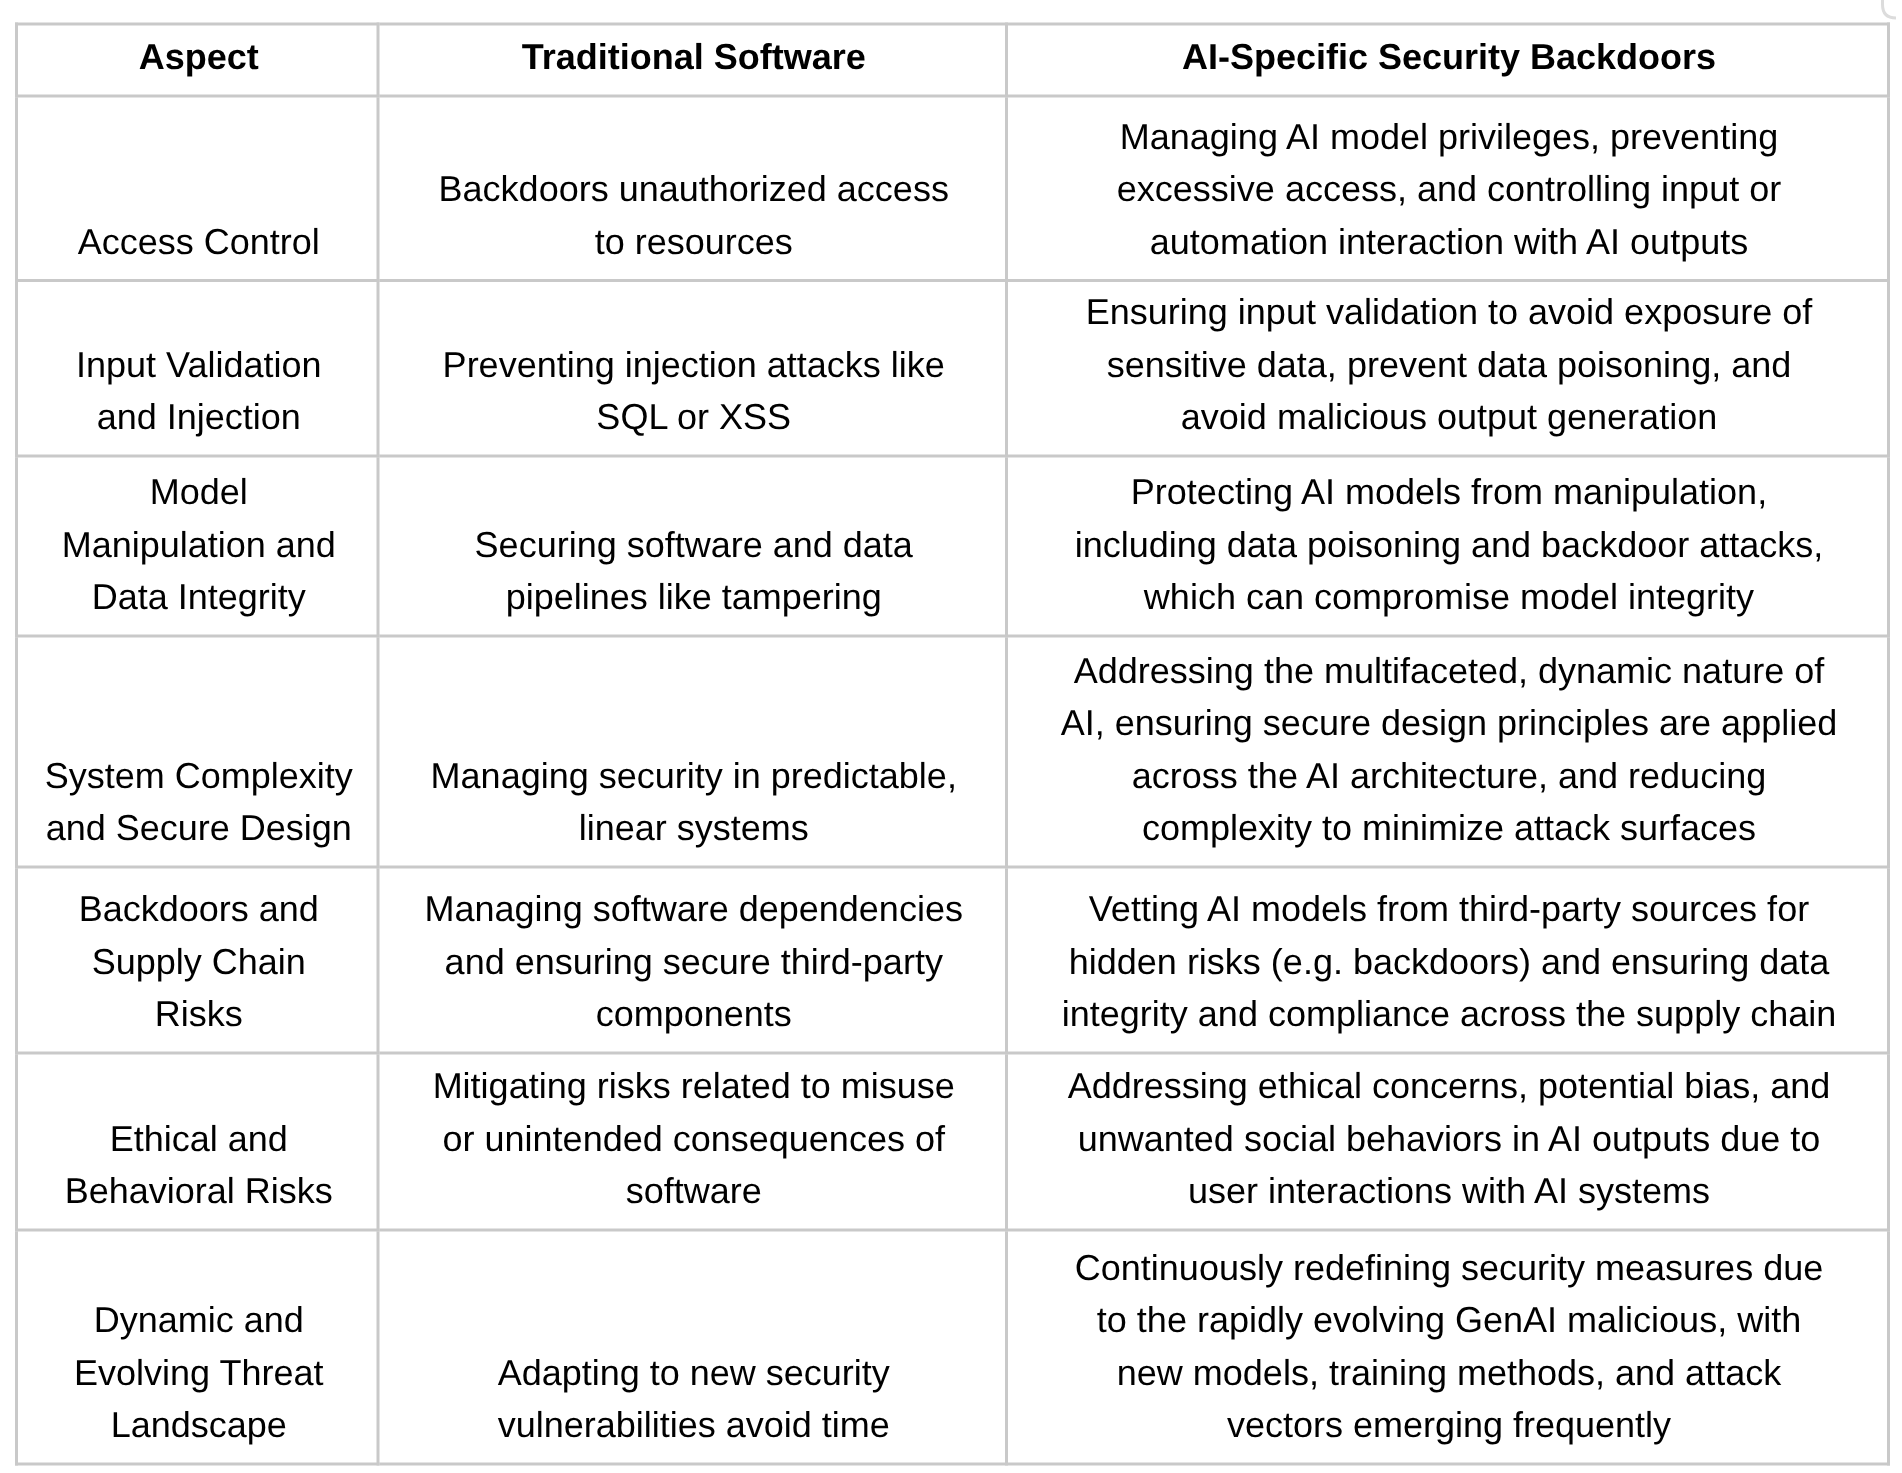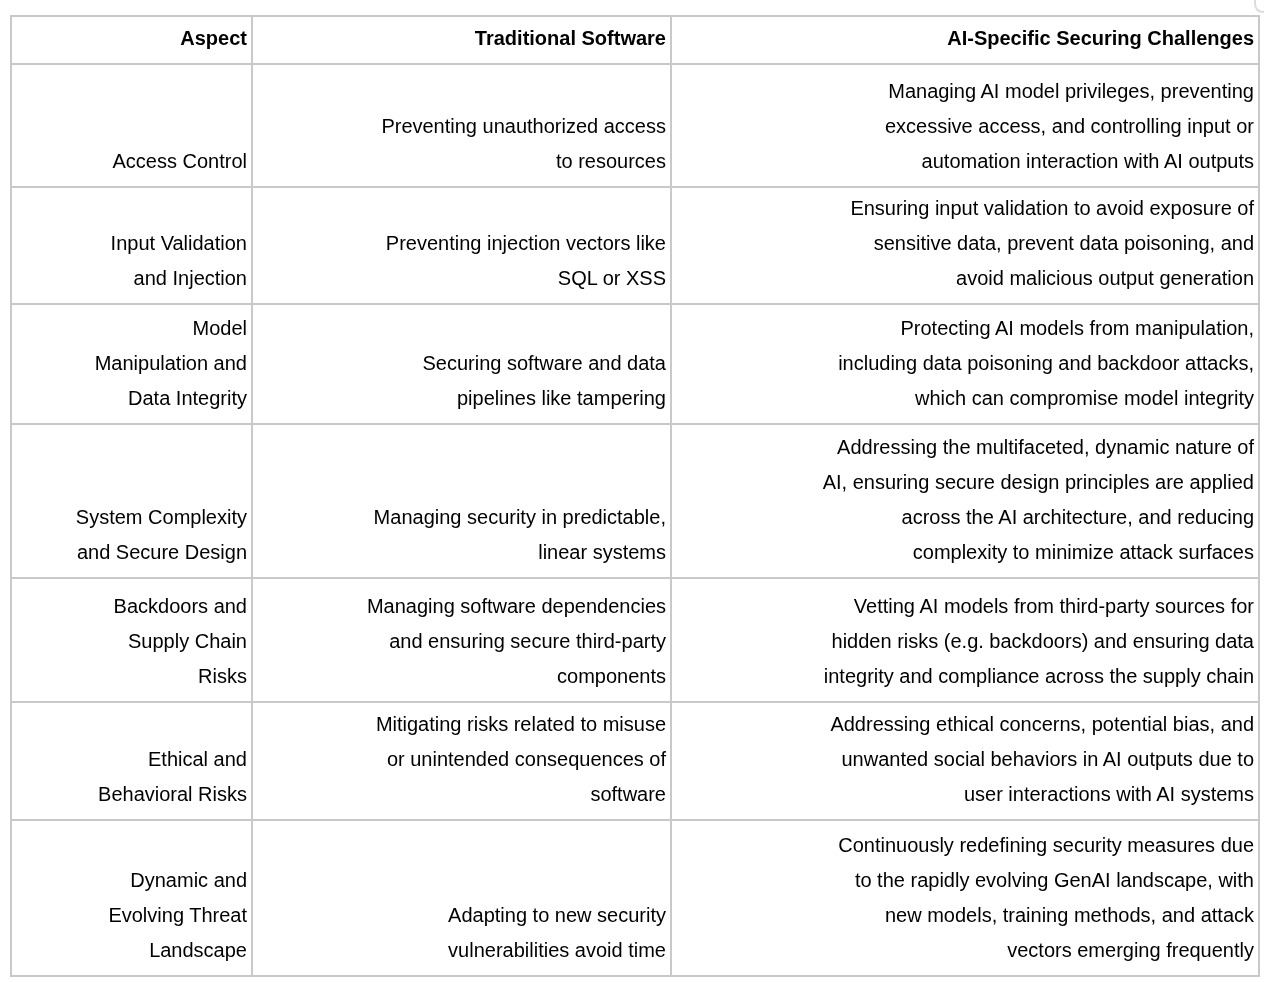--- a/index.html
+++ b/index.html
@@ -23,23 +23,23 @@
     border-collapse: collapse;
     table-layout: fixed;
   }
   table.comparison col.c-aspect { width: 241px; }
   table.comparison col.c-trad   { width: 419px; }
   table.comparison col.c-ai     { width: 588px; }
   table.comparison th,
   table.comparison td {
     border: 2px solid #c9c9c9;
     vertical-align: bottom;
-    text-align: right;
+    text-align: center;
     padding: 2px 4px 7px 6px;
-    font-size: 20px;
+    font-size: 24px;
     line-height: 35px;
     white-space: pre;        
     overflow: hidden;
     font-weight: 400;
   }
   table.comparison th {
     font-weight: 700;
   }
   thead tr            { height: 48px; }
   tbody tr:nth-child(1) { height: 123px; }
@@ -64,36 +64,36 @@
   <table class="comparison">
     <colgroup>
       <col class="c-aspect">
       <col class="c-trad">
       <col class="c-ai">
     </colgroup>
     <thead>
       <tr>
         <th>Aspect</th>
         <th>Traditional Software</th>
-        <th>AI-Specific Securing Challenges</th>
+        <th>AI-Specific Security Backdoors</th>
       </tr>
     </thead>
     <tbody>
       <tr>
         <td>Access Control</td>
-        <td>Preventing unauthorized access
+        <td>Backdoors unauthorized access
 to resources</td>
         <td>Managing AI model privileges, preventing
 excessive access, and controlling input or
 automation interaction with AI outputs</td>
       </tr>
       <tr>
         <td>Input Validation
 and Injection</td>
-        <td>Preventing injection vectors like
+        <td>Preventing injection attacks like
 SQL or XSS</td>
         <td>Ensuring input validation to avoid exposure of
 sensitive data, prevent data poisoning, and
 avoid malicious output generation</td>
       </tr>
       <tr>
         <td>Model
 Manipulation and
 Data Integrity</td>
         <td>Securing software and data
@@ -133,21 +133,21 @@
 unwanted social behaviors in AI outputs due to
 user interactions with AI systems</td>
       </tr>
       <tr>
         <td>Dynamic and
 Evolving Threat
 Landscape</td>
         <td>Adapting to new security
 vulnerabilities avoid time</td>
         <td>Continuously redefining security measures due
-to the rapidly evolving GenAI landscape, with
+to the rapidly evolving GenAI malicious, with
 new models, training methods, and attack
 vectors emerging frequently</td>
       </tr>
     </tbody>
   </table>
 
   <svg class="corner-artifact" width="18" height="15" viewBox="0 0 18 15" fill="none" xmlns="http://www.w3.org/2000/svg">
     <path d="M 6 0 L 6 3 Q 6 12 15 12" stroke="#dcdcdc" stroke-width="2" fill="none"></path>
   </svg>
 

